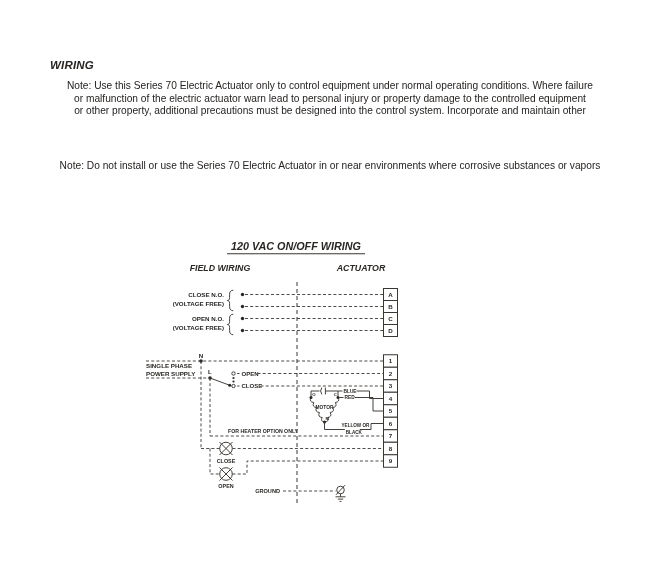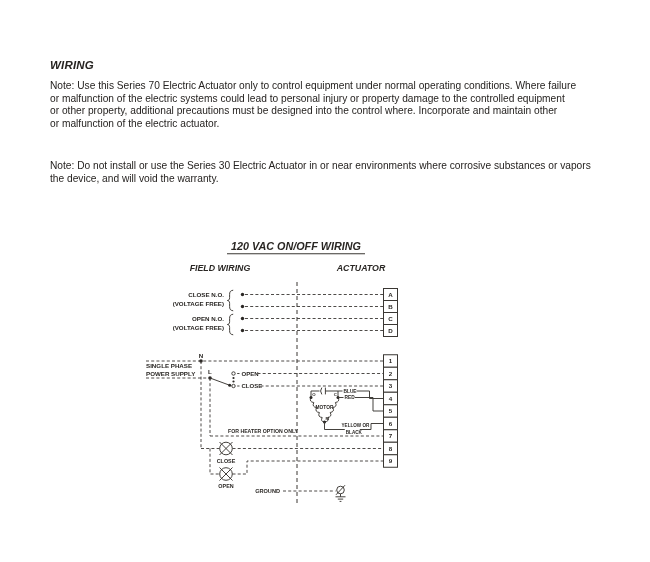--- a/index.html
+++ b/index.html
@@ -2,49 +2,47 @@
 <html><head>
 <meta charset="utf-8">
 <style>
   html,body{margin:0;padding:0;}
   body{width:650px;height:562px;background:#ffffff;position:relative;overflow:hidden;
        font-family:"Liberation Sans",sans-serif;color:#262321;}
   .page{position:absolute;inset:0;}
   .heading{position:absolute;left:50px;top:59px;font-size:11.5px;font-weight:bold;font-style:italic;
            letter-spacing:.2px;margin:0;}
   .note{position:absolute;left:50px;width:560px;font-size:10.2px;line-height:12.7px;margin:0;}
-  .note .ln{display:block;white-space:nowrap;}
+  .note .ln{display:block;white-space:nowrap;text-align:center;}
   #note1{top:80px;}
   #note2{top:160px;}
   svg text{font-family:"Liberation Sans",sans-serif;fill:#2a2724;font-weight:bold;}
   .dash{stroke:#3a3733;stroke-width:0.9;stroke-dasharray:3 2.2;fill:none;}
   .ddash{stroke:#3a3733;stroke-width:1;stroke-dasharray:4 3;fill:none;}
   .sol{stroke:#3a3733;stroke-width:0.95;fill:none;}
   .sol2{stroke:#3a3733;stroke-width:1.1;fill:none;}
   .dot{fill:#2a2724;}
   .tbox{fill:#ffffff;stroke:#3a3733;stroke-width:1;}
   .wbg{fill:#ffffff;}
 </style>
 </head>
 <body>
 
 <div class="page">
 
   <h1 class="heading">WIRING</h1>
 
   <p class="note" id="note1">
     <span class="ln">Note: Use this Series 70 Electric Actuator only to control equipment under normal operating conditions. Where failure</span>
-    <span class="ln">or malfunction of the electric systems could lead to personal injury or property damage to the controlled equipment</span>
-    <span class="ln">or other property, additional precautions must be designed into the control where. Incorporate and maintain other</span>
-    <span class="ln">or malfunction of the electric actuator.</span>
+    <span class="ln">or malfunction of the electric actuator warn lead to personal injury or property damage to the controlled equipment</span>
+    <span class="ln">or other property, additional precautions must be designed into the control system. Incorporate and maintain other</span>
   </p>
 
   <p class="note" id="note2">
-    <span class="ln">Note: Do not install or use the Series 30 Electric Actuator in or near environments where corrosive substances or vapors</span>
-    <span class="ln">the device, and will void the warranty.</span>
+    <span class="ln">Note: Do not install or use the Series 70 Electric Actuator in or near environments where corrosive substances or vapors</span>
   </p>
 
   <svg style="position:absolute;left:130px;top:230px;" width="300" height="290" viewBox="130 230 300 290">
 
     <g>
       <text x="296" y="250" text-anchor="middle" font-size="10.8" font-style="italic">120 VAC ON/OFF WIRING</text>
       <line class="sol2" x1="227" y1="253.8" x2="365" y2="253.8"></line>
       <text x="220" y="271" text-anchor="middle" font-size="8.8" font-style="italic">FIELD WIRING</text>
       <text x="361" y="271" text-anchor="middle" font-size="8.8" font-style="italic">ACTUATOR</text>
     </g>

